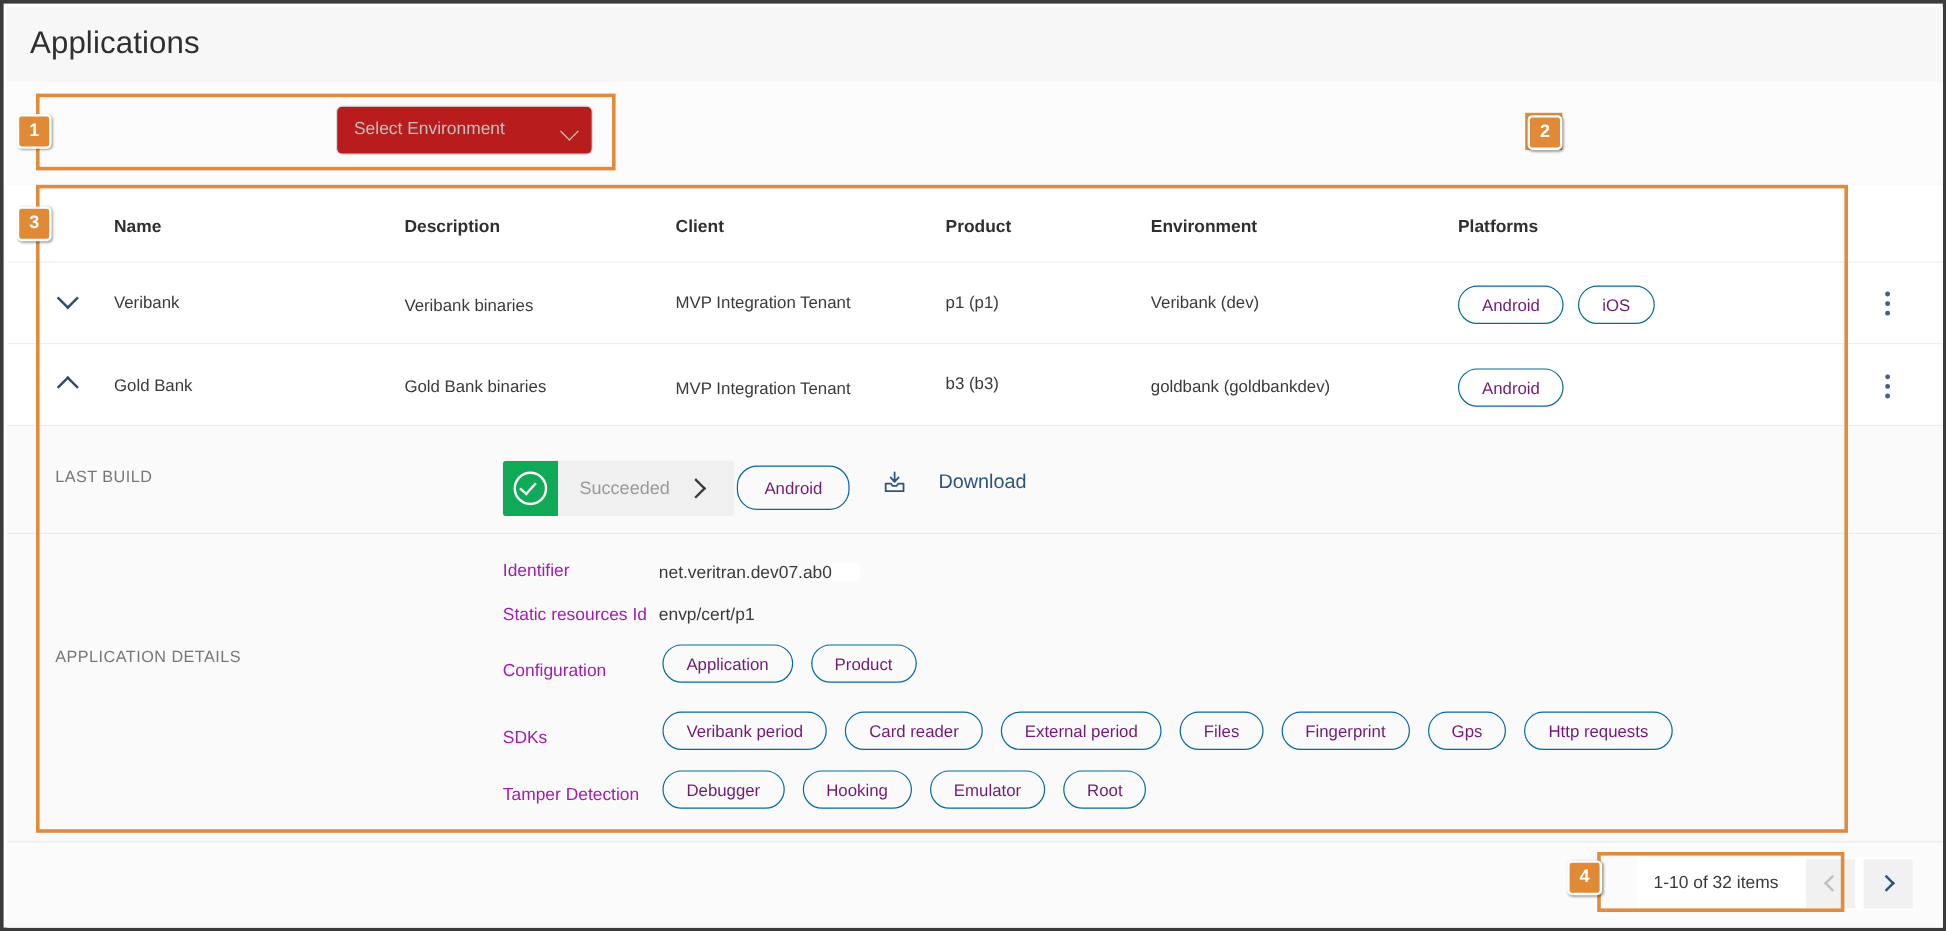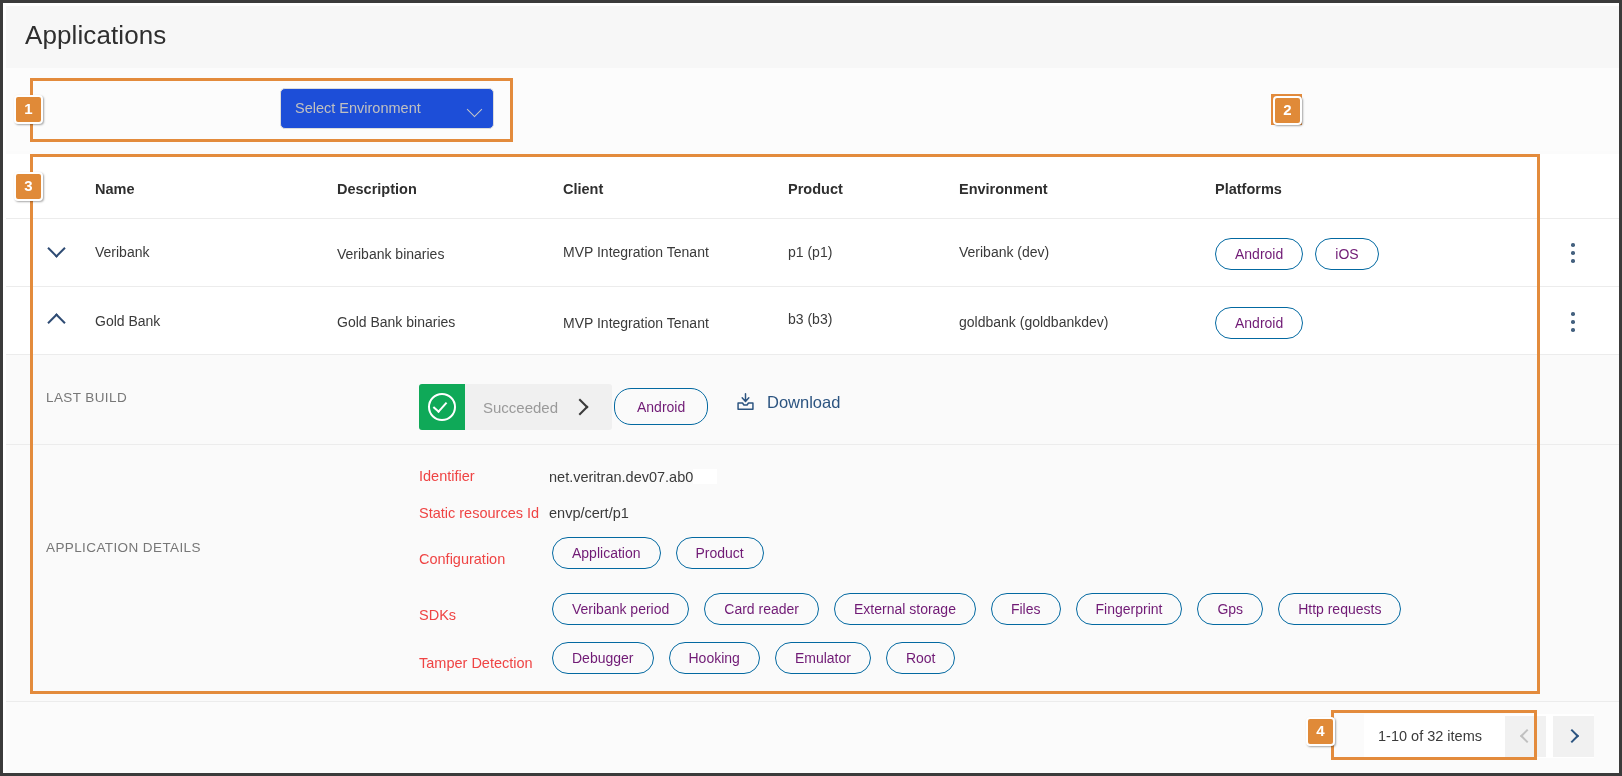--- a/index.html
+++ b/index.html
@@ -61,21 +61,21 @@
     background: #ffffff;
     border: 1px solid #9a9a9a;
     border-radius: 5px;
     box-sizing: border-box;
     cursor: pointer;
   }
   .select.client { left: 42px; width: 214px; }
   .select.env {
     left: 274px; width: 214px;
     border-color: #dcdcdc;
-    background: #1d4ed8;
+    background: #b91c1c;
     cursor: default;
   }
   .select-label {
     position: absolute;
     left: 14px; top: 11px;
     font-size: 14.5px;
     color: #4a4a4a;
   }
   .select.env .select-label { color: #c0c0c0; }
   .chev {
@@ -287,32 +287,32 @@
     position: absolute;
     left: 608px; top: 33px;
     height: 37px;
     padding: 0 22px;
   }
   .download {
     position: absolute;
     left: 729px; top: 36px;
     display: flex;
     align-items: center;
-    gap: 11px;
+    gap: 26px;
     cursor: pointer;
   }
   .download-text {
     font-size: 16.5px;
     color: #2c5480;
   }
   .dl-icon { width: 21px; height: 22px; display: block; }
   .field-label {
     position: absolute;
     font-size: 14.5px;
-    color: #ef4444;
+    color: #a21caf;
   }
   .field-value {
     position: absolute;
     font-size: 14.5px;
     color: #3a3a3a;
   }
   .redact {
     display: inline-block;
     width: 24px; height: 15px;
     background: #ffffff;
@@ -475,21 +475,21 @@
       <span class="field-label" style="left:413px;top:196px">Configuration</span>
       <span class="chiprow" style="left:546px;top:182px">
         <span class="chip">Application</span>
         <span class="chip">Product</span>
       </span>
 
       <span class="field-label" style="left:413px;top:252px">SDKs</span>
       <span class="chiprow" style="left:546px;top:238px">
         <span class="chip">Veribank period</span>
         <span class="chip">Card reader</span>
-        <span class="chip">External storage</span>
+        <span class="chip">External period</span>
         <span class="chip">Files</span>
         <span class="chip">Fingerprint</span>
         <span class="chip">Gps</span>
         <span class="chip">Http requests</span>
       </span>
 
       <span class="field-label" style="left:413px;top:300px">Tamper Detection</span>
       <span class="chiprow" style="left:546px;top:287px">
         <span class="chip">Debugger</span>
         <span class="chip">Hooking</span>

